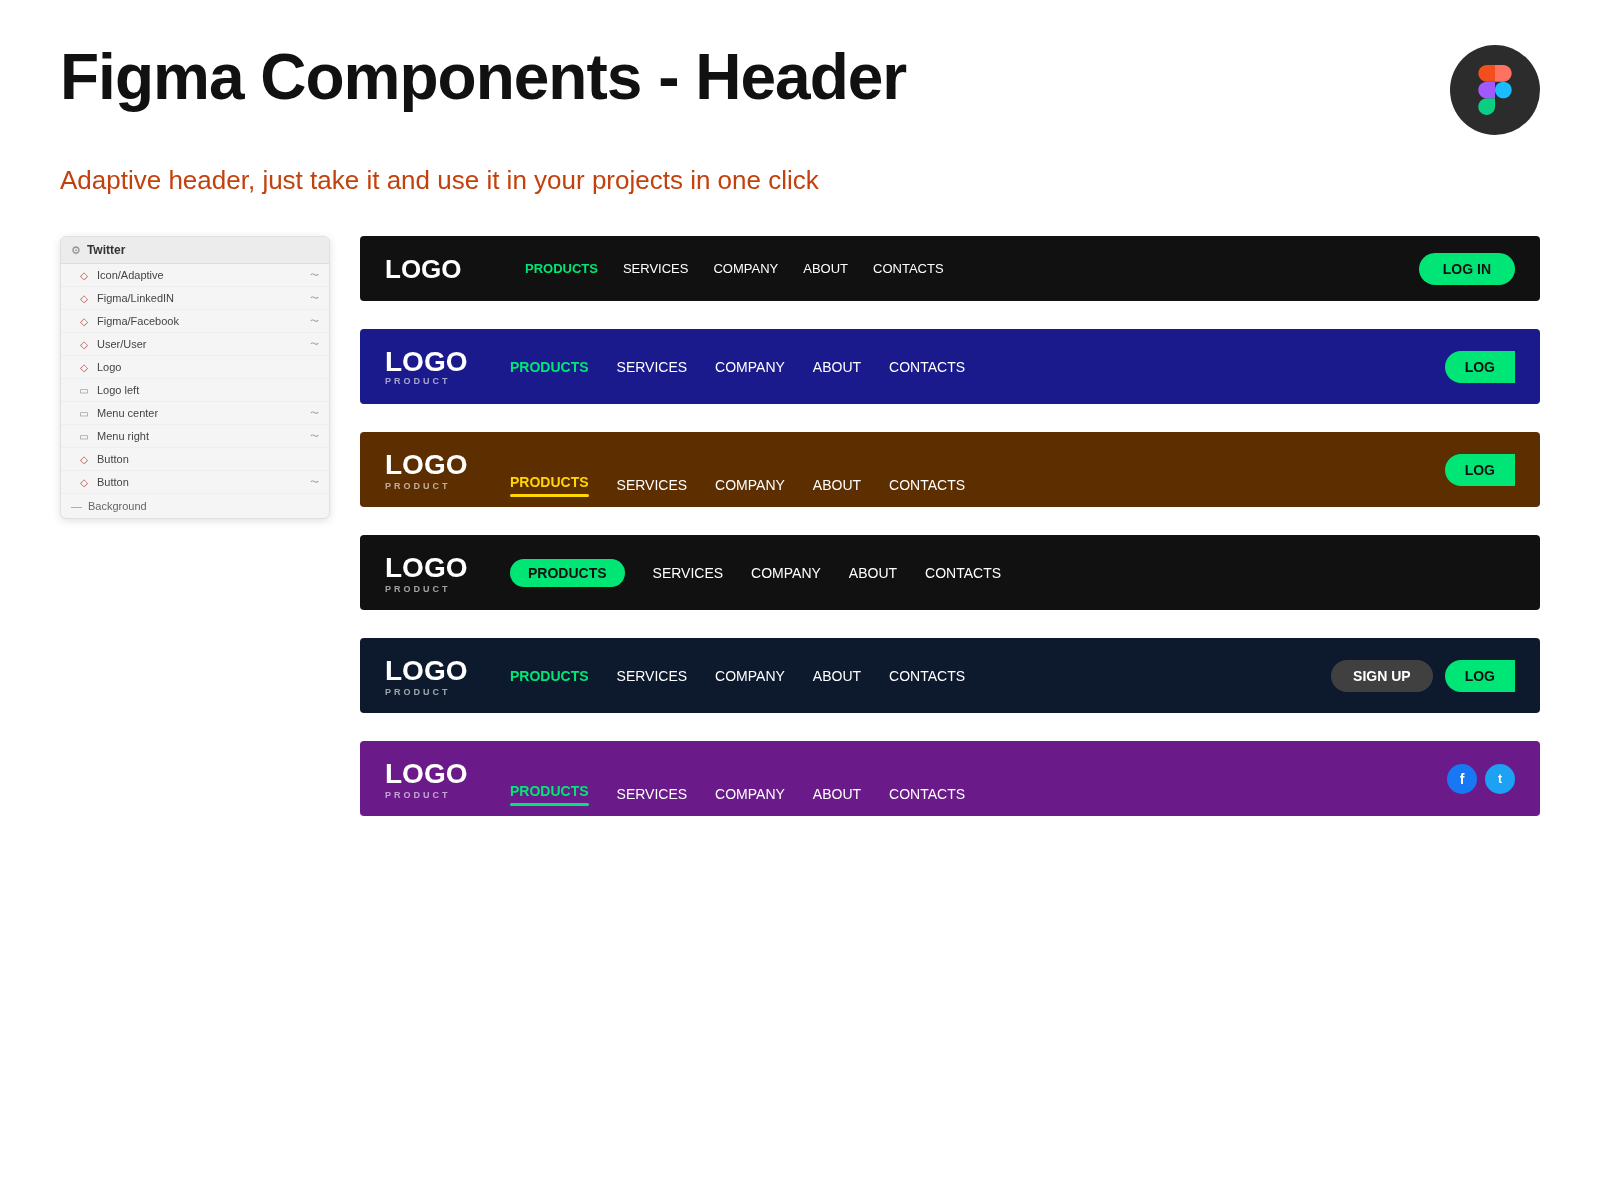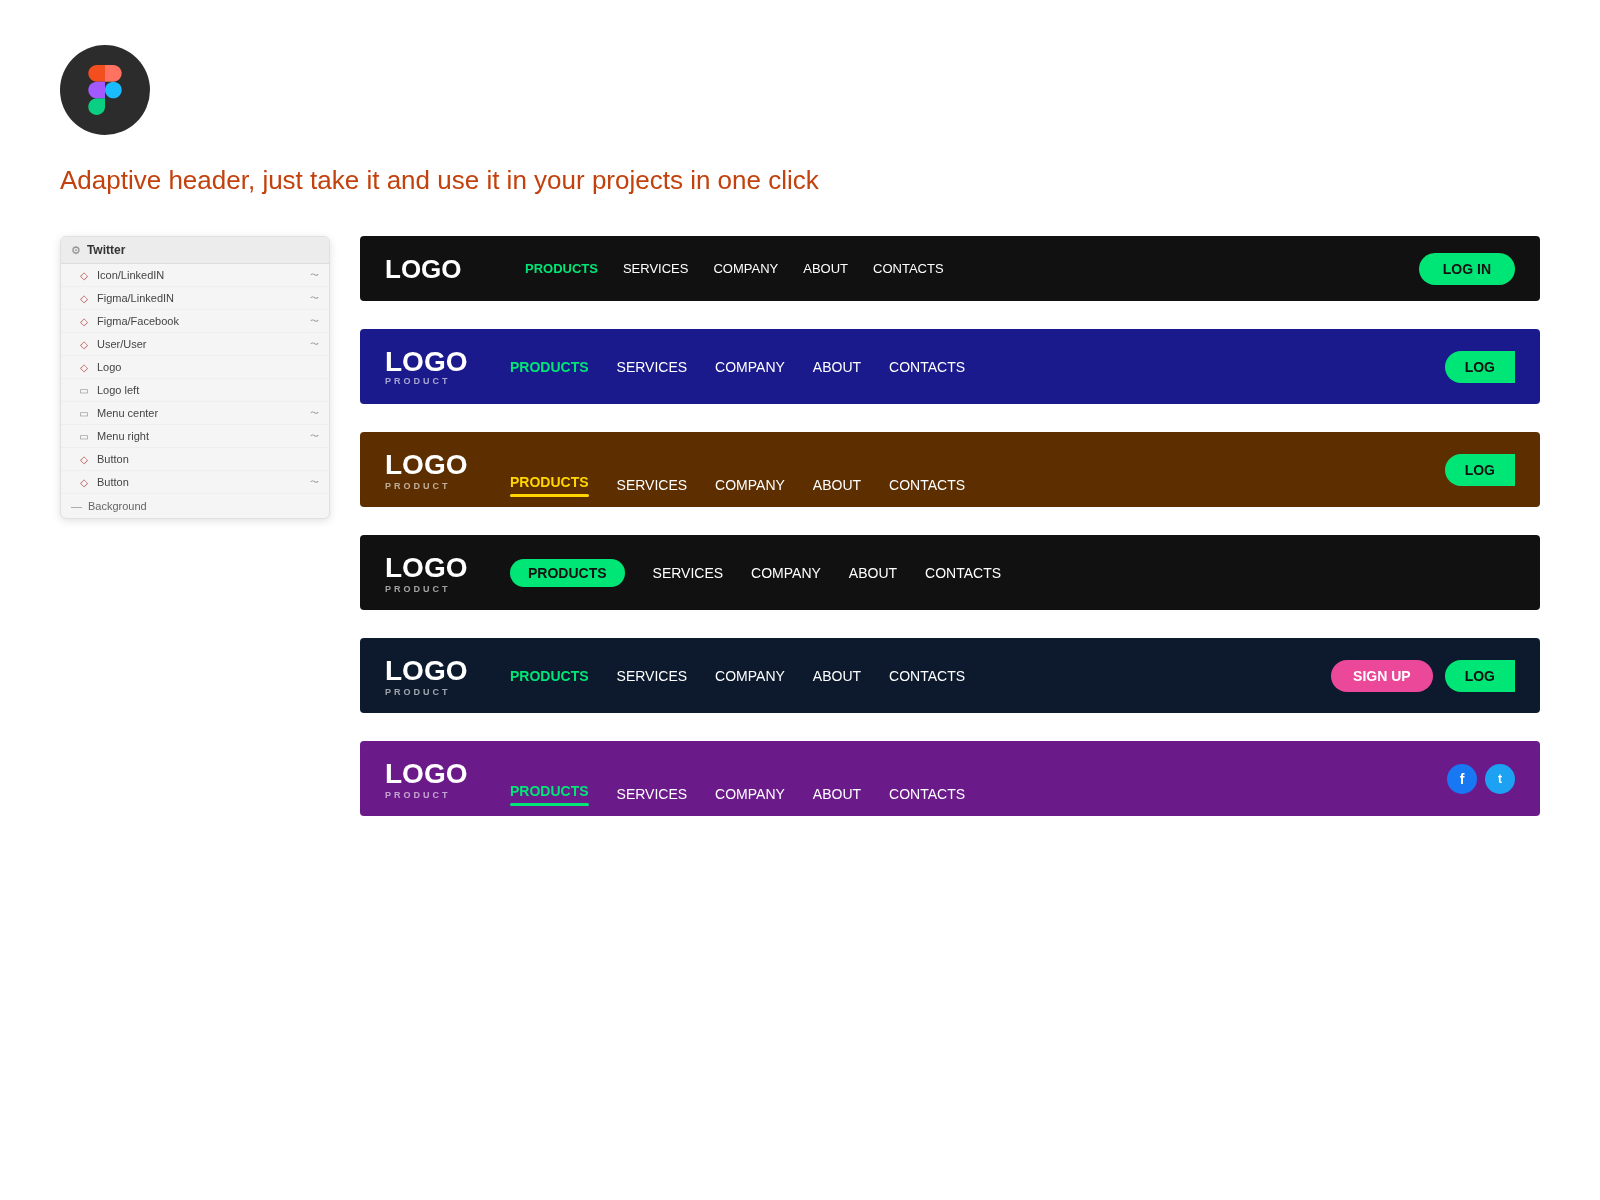--- a/index.html
+++ b/index.html
@@ -49,20 +49,21 @@
     
     .top-header { background: #111; height: 65px; display: flex; align-items: center; padding: 0 25px; margin-bottom: 30px; border-radius: 4px; }
     .top-header .logo-text { font-size: 26px; }
     .top-header .nav-item { font-size: 13px; }
     .top-header .nav-item.active-green { color: #00e676; font-weight: 700; }
   </style>
 </head>
 <body>
 
 <div class="page-header">
+  <h1 class="page-title">Figma Components - Header</h1>
   <div class="figma-logo">
     <svg width="50" height="50" viewBox="0 0 38 57" fill="none" xmlns="http://www.w3.org/2000/svg">
       <path d="M19 28.5C19 25.9804 20.0009 23.5641 21.7825 21.7825C23.5641 20.0009 25.9804 19 28.5 19C31.0196 19 33.4359 20.0009 35.2175 21.7825C36.9991 23.5641 38 25.9804 38 28.5C38 31.0196 36.9991 33.4359 35.2175 35.2175C33.4359 36.9991 31.0196 38 28.5 38C25.9804 38 23.5641 36.9991 21.7825 35.2175C20.0009 33.4359 19 31.0196 19 28.5Z" fill="#1ABCFE"></path>
       <path d="M0 47.5C0 44.9804 1.00089 42.5641 2.78249 40.7825C4.56408 39.0009 6.98044 38 9.5 38H19V47.5C19 50.0196 17.9991 52.4359 16.2175 54.2175C14.4359 55.9991 12.0196 57 9.5 57C6.98044 57 4.56408 55.9991 2.78249 54.2175C1.00089 52.4359 0 50.0196 0 47.5Z" fill="#0ACF83"></path>
       <path d="M19 0V19H28.5C31.0196 19 33.4359 17.9991 35.2175 16.2175C36.9991 14.4359 38 12.0196 38 9.5C38 6.98044 36.9991 4.56408 35.2175 2.78249C33.4359 1.00089 31.0196 0 28.5 0H19Z" fill="#FF7262"></path>
       <path d="M0 9.5C0 12.0196 1.00089 14.4359 2.78249 16.2175C4.56408 17.9991 6.98044 19 9.5 19H19V0H9.5C6.98044 0 4.56408 1.00089 2.78249 2.78249C1.00089 4.56408 0 6.98044 0 9.5Z" fill="#F24E1E"></path>
       <path d="M0 28.5C0 31.0196 1.00089 33.4359 2.78249 35.2175C4.56408 36.9991 6.98044 38 9.5 38H19V19H9.5C6.98044 19 4.56408 20.0009 2.78249 21.7825C1.00089 23.5641 0 25.9804 0 28.5Z" fill="#A259FF"></path>
     </svg>
   </div>
 </div>
@@ -71,21 +72,21 @@
 <div class="main-content">
 
   <div class="layers-panel">
     <div class="layers-header">
       <span class="layers-header-icon">⚙</span>
       <span class="layers-header-text">Twitter</span>
     </div>
 
     <div class="layers-item">
       <span class="item-icon icon-diamond">◇</span>
-      <span class="item-text">Icon/LinkedIN</span>
+      <span class="item-text">Icon/Adaptive</span>
       <span class="item-arrow">〜</span>
     </div>
     <div class="layers-item">
       <span class="item-icon icon-diamond">◇</span>
       <span class="item-text">Figma/LinkedIN</span>
       <span class="item-arrow">〜</span>
     </div>
     <div class="layers-item">
       <span class="item-icon icon-diamond">◇</span>
       <span class="item-text">Figma/Facebook</span>
@@ -202,21 +203,21 @@
         <span style="font-size:9px; font-weight:600; letter-spacing:3px; color:rgba(255,255,255,0.6);">PRODUCT</span>
       </div>
       <div style="display:flex; align-items:center; gap:28px;">
         <span style="font-size:14px; color:#00e676; font-weight:700;">PRODUCTS</span>
         <span style="font-size:14px; color:#fff;">SERVICES</span>
         <span style="font-size:14px; color:#fff;">COMPANY</span>
         <span style="font-size:14px; color:#fff;">ABOUT</span>
         <span style="font-size:14px; color:#fff;">CONTACTS</span>
       </div>
       <div style="flex:1;"></div>
-      <button style="background:#ec4899; color:#fff; font-size:14px; font-weight:700; padding:8px 22px; border-radius:25px; border:none; cursor:pointer; margin-right:12px;">SIGN UP</button>
+      <button style="background:#404040; color:#fff; font-size:14px; font-weight:700; padding:8px 22px; border-radius:25px; border:none; cursor:pointer; margin-right:12px;">SIGN UP</button>
       <div style="background:#00e676; color:#111; font-size:14px; font-weight:700; padding:8px 20px; border-radius:25px 0 0 25px; cursor:pointer; white-space:nowrap;">LOG</div>
     </div>
 
     <div style="background:#6b1a8a; height:75px; display:flex; align-items:center; padding:0 25px; margin-bottom:0; border-radius:4px; overflow:hidden;">
       <div style="margin-right:35px; min-width:90px; display:flex; flex-direction:column;">
         <span style="font-size:28px; font-weight:900; color:#fff;">LOGO</span>
         <span style="font-size:9px; font-weight:600; letter-spacing:3px; color:rgba(255,255,255,0.6);">PRODUCT</span>
       </div>
       <div style="display:flex; align-items:flex-end; gap:28px; height:100%; padding-bottom:10px;">
         <div style="display:flex; flex-direction:column; align-items:center;">

